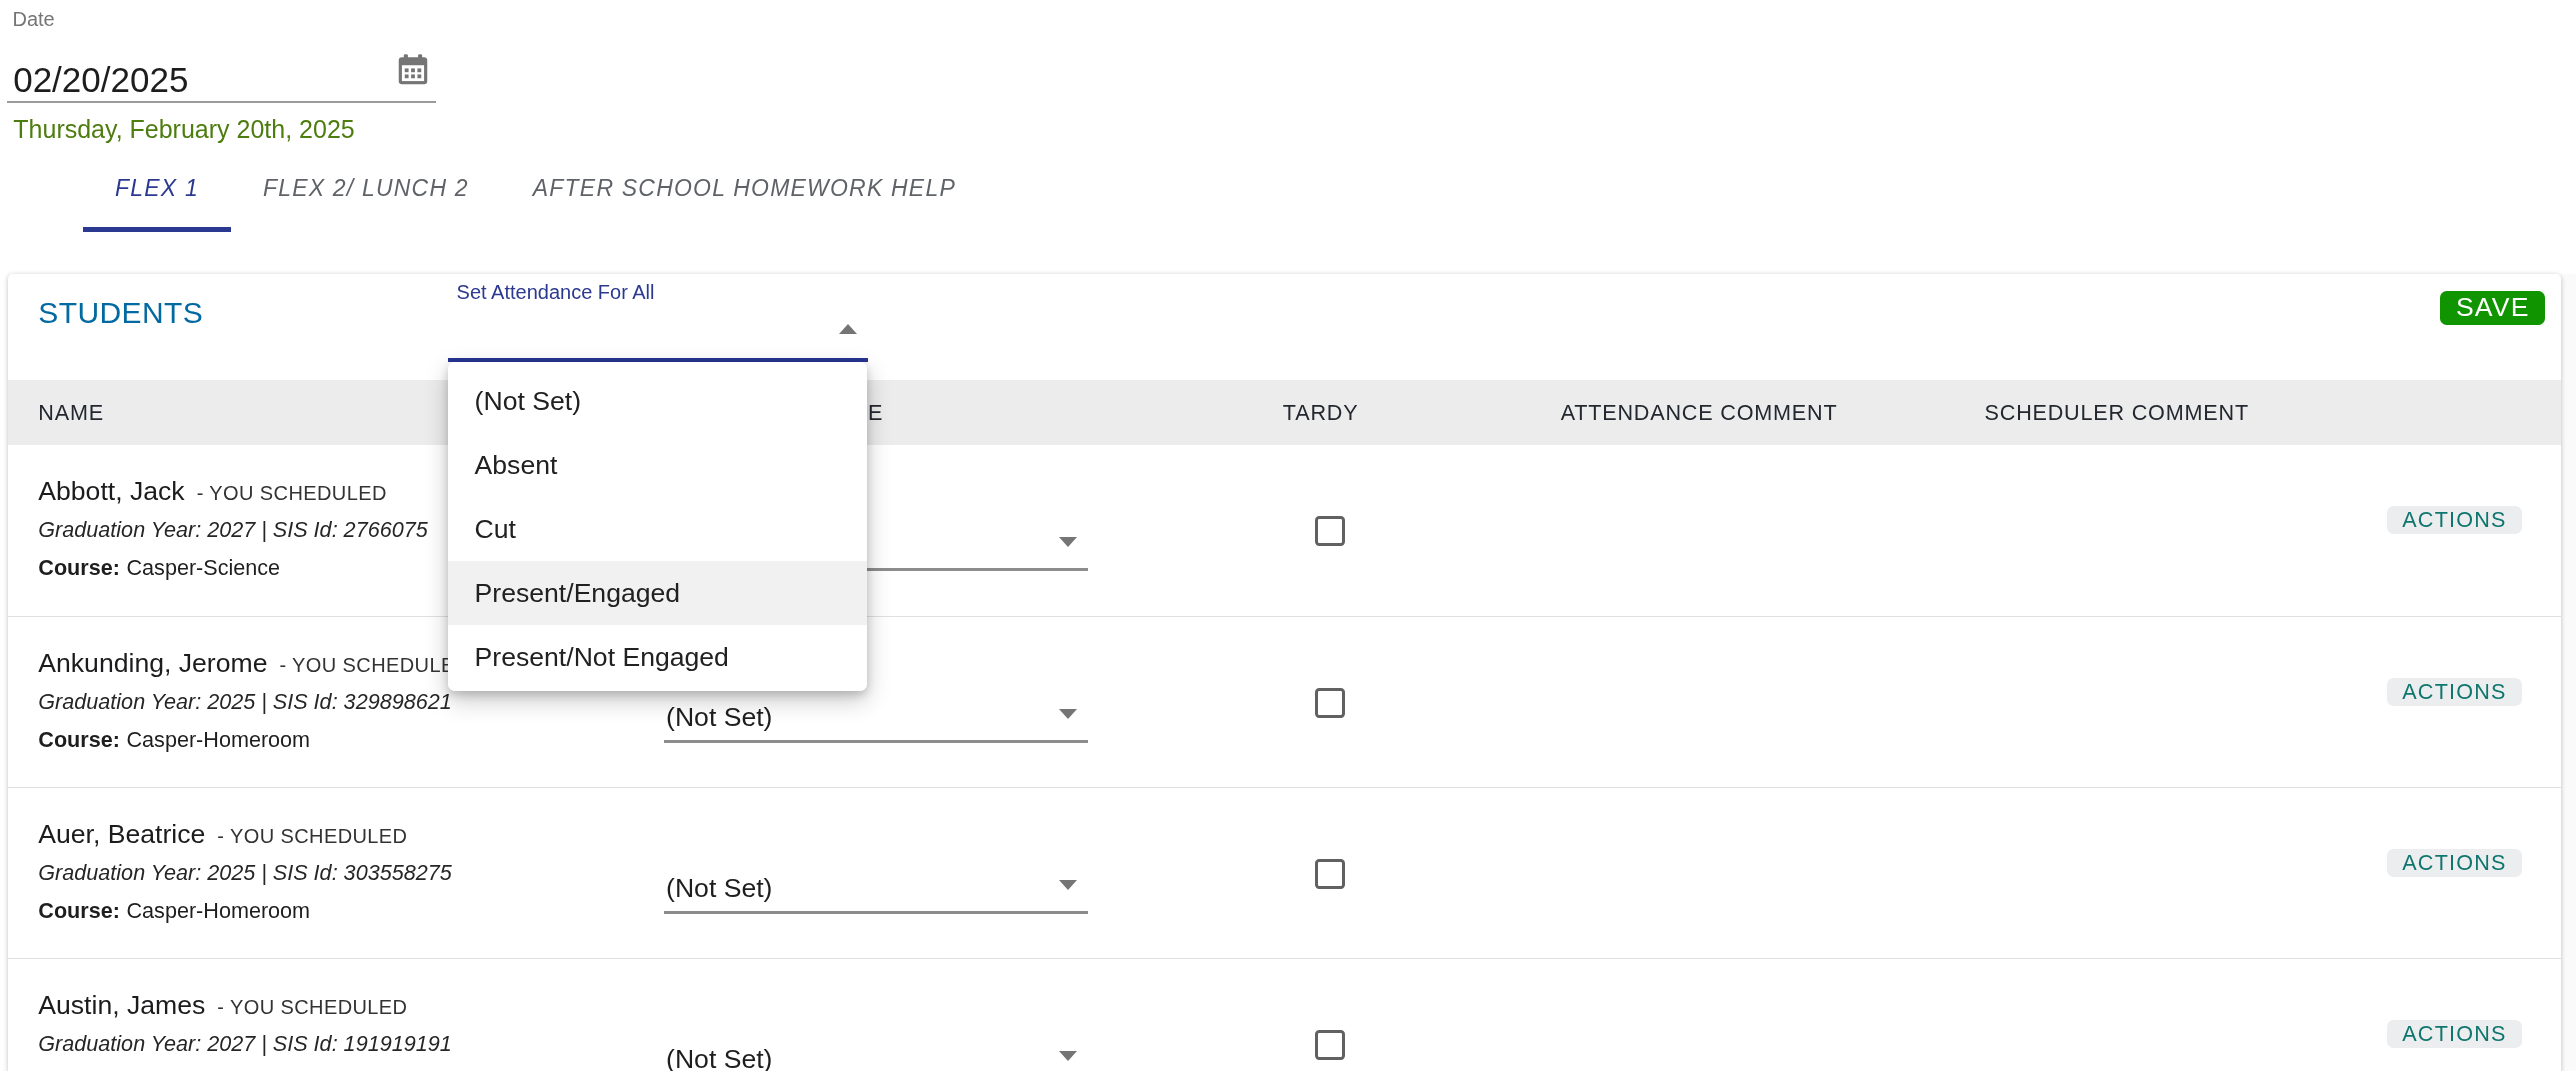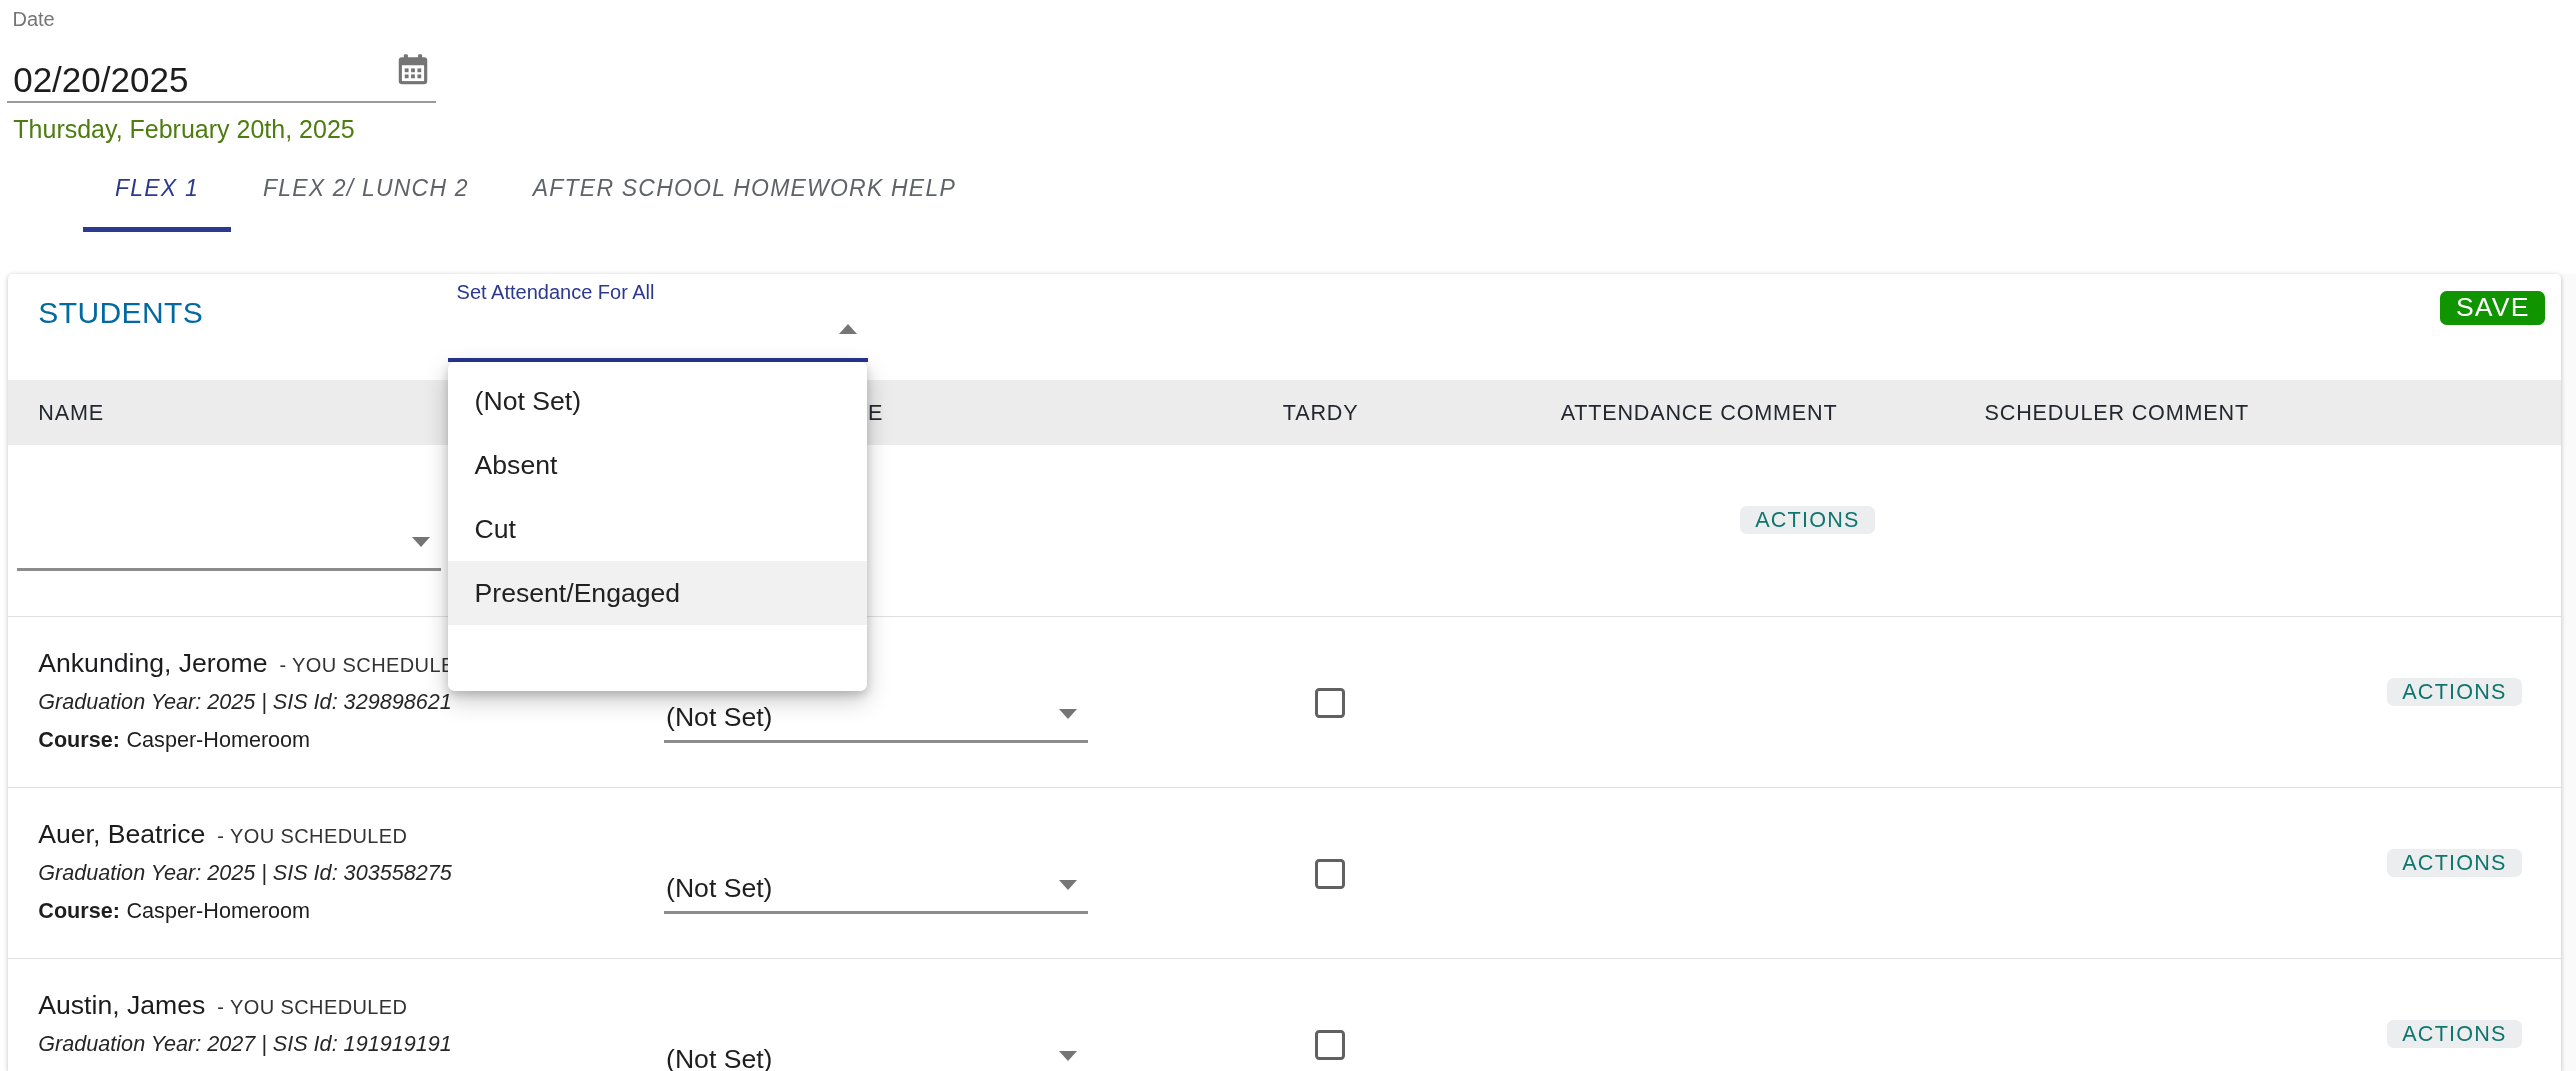--- a/index.html
+++ b/index.html
@@ -138,20 +138,30 @@
       <div class="c-name h-name">NAME</div>
       <div class="c-att h-att">ATTENDANCE TYPE</div>
       <div class="c-tardy h-tardy">TARDY</div>
       <div class="c-attc h-attc">ATTENDANCE COMMENT</div>
       <div class="c-schc h-schc">SCHEDULER COMMENT</div>
       <div class="c-actions"></div>
     </div>
 
     <div class="rows">
       <div class="row">
+        <div class="c-name">
+          <div class="line1">
+            <span class="student-name">Abbott, Jack</span>
+            <span class="sched-note">- YOU SCHEDULED</span>
+          </div>
+          <div class="line2">Graduation Year: 2027  |  SIS Id: 2766075</div>
+          <div class="line3">
+            <span class="course-label">Course:</span><span>Casper-Science</span>
+          </div>
+        </div>
         <div class="c-att">
           <div class="row-select">
             <div class="sel-value"></div>
             <span class="caret-down"></span>
             <div class="sel-underline"></div>
           </div>
         </div>
         <div class="c-tardy">
           <div class="checkbox"></div>
         </div>
@@ -251,16 +261,17 @@
 
   <div class="menu">
     <div class="menu-option">(Not Set)</div>
 
     <div class="menu-option">Absent</div>
 
     <div class="menu-option">Cut</div>
 
     <div class="menu-option highlighted">Present/Engaged</div>
 
+    <div class="menu-option">Present/Not Engaged</div>
   </div>
 
 </div>
 
 
 </body></html>

